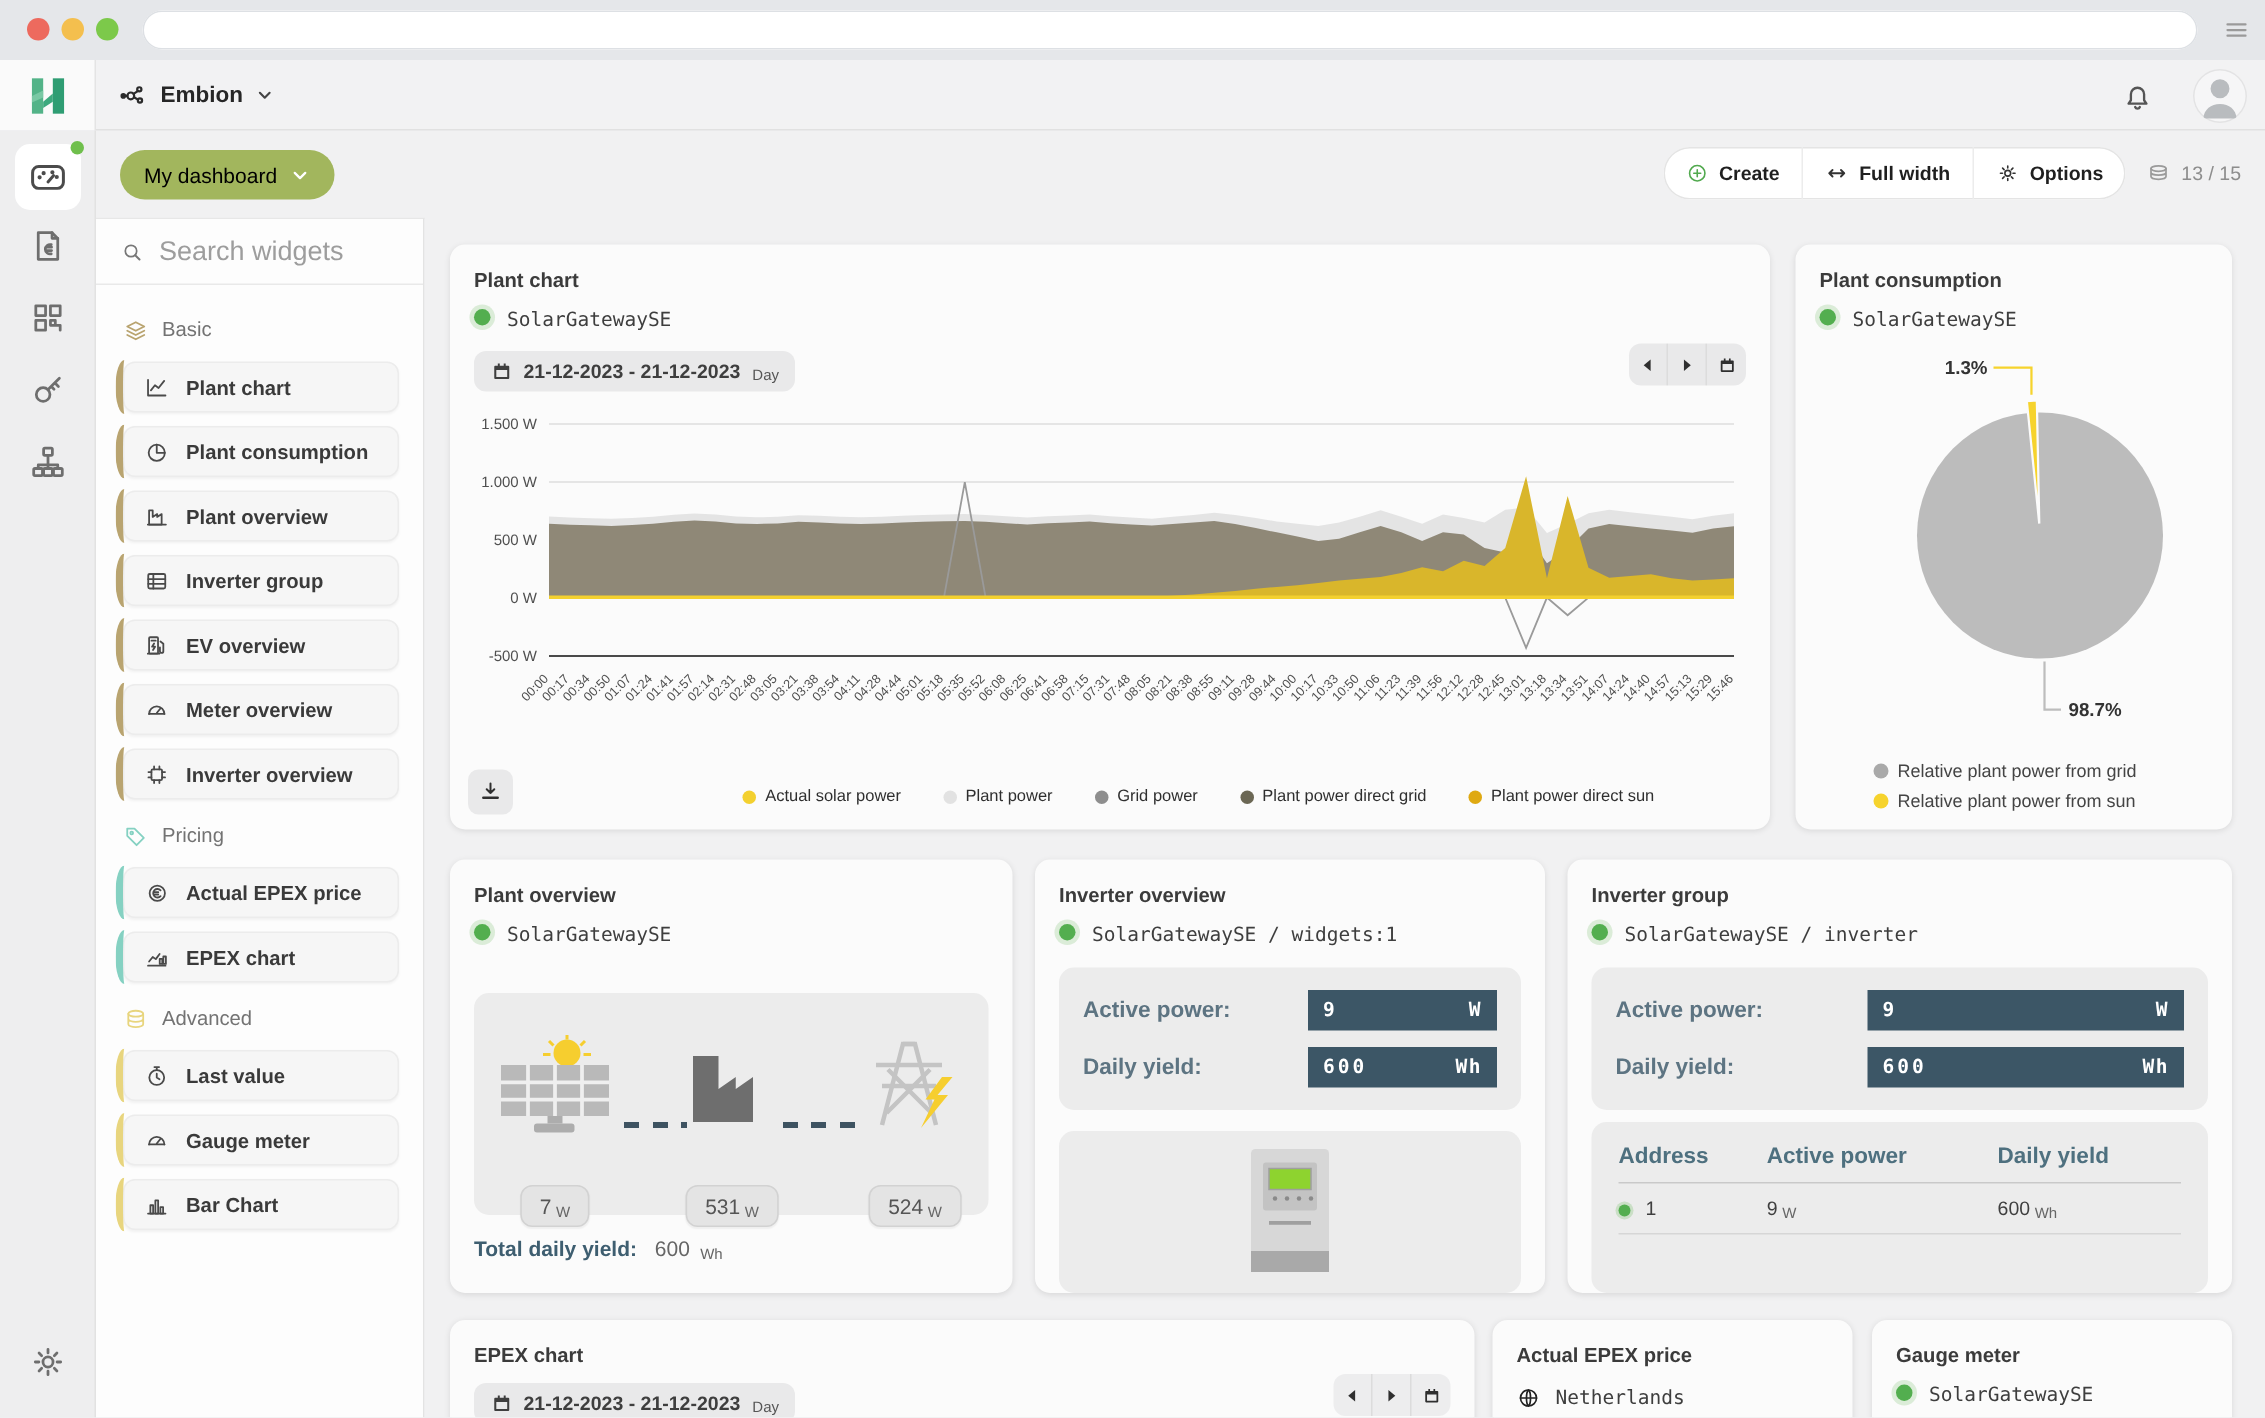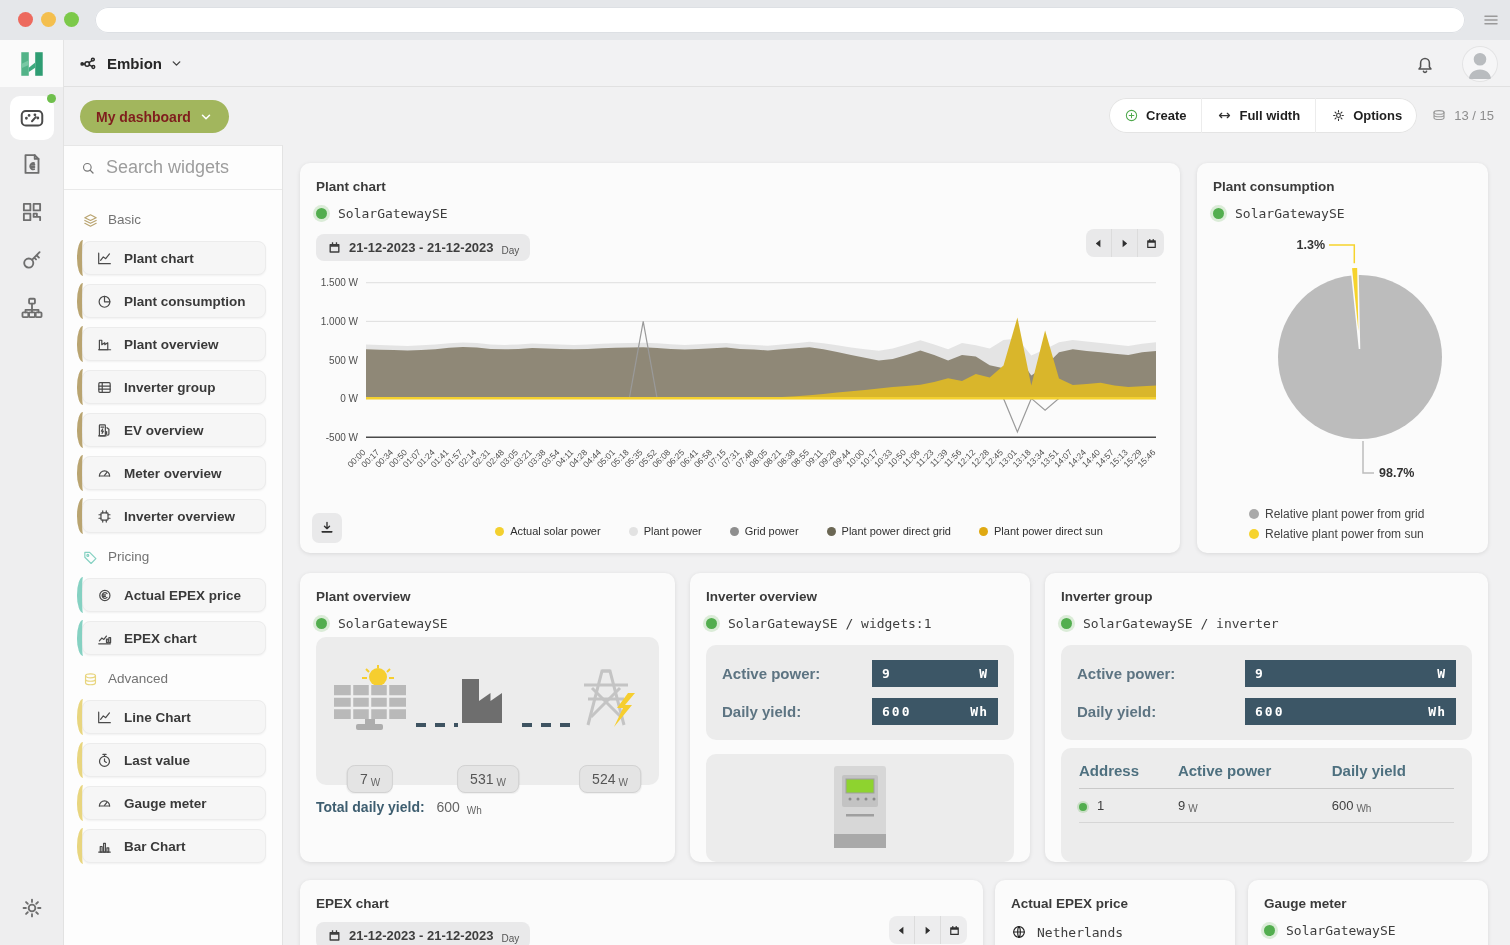--- a/index.html
+++ b/index.html
@@ -21,21 +21,21 @@
 .topbar-right{position:absolute;right:12px;top:0;height:47px;display:flex;align-items:center;gap:26px}
 .bell{width:22px;height:22px;color:#555}
 .avatar{width:36px;height:36px;border-radius:50%;background:#f6f6f7;color:#b9bcbf;box-shadow:inset 0 0 0 1px #e3e3e4;overflow:hidden}
 
 .rail{position:absolute;left:0;top:47px;width:64px;height:858px;background:#eeeeef;border-right:1px solid #e2e2e2}
 .rail-active{position:absolute;left:10px;top:9px;width:44px;height:44px;background:#fff;border-radius:10px;display:flex;align-items:center;justify-content:center;color:#4b4b4b}
 .rail-active .gdot{position:absolute;right:-2px;top:-2px;width:9px;height:9px;border-radius:50%;background:#6fbf4c}
 .rail-ic{position:absolute;left:19px;width:26px;height:26px;color:#6e6e6e}
 
 .hdr{position:absolute;left:64px;top:47px;right:0;height:58px}
-.dash-btn{position:absolute;left:16px;top:13px;height:33px;background:#a2b65d;border-radius:17px;display:flex;align-items:center;gap:8px;padding:0 16px;color:#7f1d1d;font-size:14px;font-weight:700;cursor:pointer}
+.dash-btn{position:absolute;left:16px;top:13px;height:33px;background:#a2b65d;border-radius:17px;display:flex;align-items:center;gap:8px;padding:0 16px;color:#000000;font-size:14px;font-weight:400;cursor:pointer}
 .dash-btn .icon{width:14px;height:14px;color:#fff}
 .hdr-right{position:absolute;right:16px;top:11px;display:flex;gap:14px}
 .pill-group{display:flex;background:#fff;border-radius:18px;box-shadow:inset 0 0 0 1px #e4e4e4;overflow:hidden}
 .pill-btn{display:flex;align-items:center;gap:7px;height:35px;padding:0 15px;font-size:13px;font-weight:600;color:#1f1f1f;border-right:1px solid #ececec;cursor:pointer;background:transparent}
 .pill-btn:last-child{border-right:none}
 .pill-btn .icon{width:15px;height:15px;color:#333}
 .pill-btn .icon.green{color:#51a94e}
 .count{display:flex;align-items:center;gap:7px;color:#8d8d8d;font-size:13px}
 .count .icon{width:16px;height:16px;color:#9a9a9a}
 
@@ -47,21 +47,21 @@
 .side-scroll{padding:6px 16px 0 18px}
 .sec-head{display:flex;gap:9px;color:#737373;font-size:13.5px;margin:16px 0 12px 0}
 .sec-head .icon{width:17px;height:17px}
 .w-item{position:relative;display:flex;align-items:center;gap:11px;height:34px;background:#f6f6f6;border:1px solid #ececec;border-radius:8px;margin-bottom:9px;padding-left:13px;font-size:13.5px;font-weight:700;color:#3a3a3a;box-shadow:0 1px 2px rgba(0,0,0,.05);cursor:pointer}
 .w-item .accent{position:absolute;left:-6px;top:-5%;width:12px;height:110%;border-left:5px solid #ccc;border-radius:50%}
 .w-item .icon{width:17px;height:17px;color:#4a4a4a}
 
 .content{position:absolute;left:283px;top:105px;width:1227px;height:800px;overflow:hidden}
 .card{position:absolute;background:#fbfbfb;border-radius:10px;box-shadow:0 1px 4px rgba(0,0,0,.10);padding:16px}
 .card-title{font-size:13.5px;font-weight:700;color:#3b3b3b}
-.device-row{display:flex;align-items:center;gap:11px;margin-top:12px}
+.device-row{display:flex;align-items:flex-start;gap:11px;margin-top:12px}
 .gdot2{width:11px;height:11px;border-radius:50%;background:#53ae4f;box-shadow:0 0 0 3px rgba(122,191,110,.25)}
 .device-name{font-family:"DejaVu Sans Mono",monospace;font-size:13px;color:#3e3e3e}
 .date-pill{display:inline-flex;align-items:center;gap:7px;background:#e9e9ea;border-radius:8px;padding:6px 11px;margin-top:13px;font-size:13px;font-weight:700;color:#3e3e3e;cursor:pointer}
 .date-pill .icon{width:15px;height:15px;color:#3e3e3e}
 .date-gran{font-size:10px;color:#555;font-weight:400;position:relative;top:3px;margin-left:1px}
 .nav-group{position:absolute;display:flex;background:#e9e9ea;border-radius:8px;overflow:hidden}
 .nav-btn{width:26px;height:28px;display:flex;align-items:center;justify-content:center;border-right:1px solid #dcdcdc;color:#2f2f2f;cursor:pointer}
 .nav-btn:last-child{border-right:none}
 .nav-btn .icon{width:13px;height:13px}
 
@@ -72,21 +72,21 @@
 .lg-item{display:flex;align-items:center;gap:6px;font-size:11px;color:#2f2f2f;white-space:nowrap}
 .lg-dot{width:9px;height:9px;border-radius:50%;display:inline-block}
 
 #pie-svg{position:absolute;left:16px;top:48px}
 .pie-legend{position:absolute;left:52px;top:344px;display:flex;flex-direction:column;gap:6px}
 .pie-legend .lg-item{font-size:12px;color:#444}
 .pie-legend .lg-dot{width:10px;height:10px}
 
 .sub-panel{background:#ececec;border-radius:10px;position:relative}
 
-.ov-panel{margin-top:6px;height:148px}
+.ov-panel{margin-top:31px;height:148px}
 .ov-icon{position:absolute}
 .dash-line{position:absolute;height:4px;top:86px;background:repeating-linear-gradient(90deg,#3e5361 0 10px,transparent 10px 19px)}
 .node-pill{position:absolute;top:128px;transform:translateX(-50%);background:#e4e4e4;border:1px solid #d2d2d2;border-radius:8px;padding:5px 12px;font-size:14px;color:#555;box-shadow:0 1px 1px rgba(0,0,0,.05);white-space:nowrap}
 .u{font-size:10px;color:#666;margin-left:3px;position:relative;top:2px}
 .total-row{margin-top:14px;font-size:14px}
 .total-label{font-weight:700;color:#3e5e70}
 .total-val{color:#666;margin-left:8px}
 
 .kv-panel{margin-top:14px;padding:15px 16px}
 .kv-row{display:flex;align-items:center;margin-bottom:11px}
@@ -389,30 +389,20 @@
           <span>EPEX chart</span>
         </div>
         <div class="sec-head">
           <span class="icon" style="color:#e8d57e">
             <svg viewBox="0 0 24 24">
               <ellipse cx="12" cy="6.8" rx="7" ry="2.8"></ellipse>
               <path d="M5 6.8v9.8c0 1.5 3.1 2.8 7 2.8s7-1.3 7-2.8V6.8M5 11.7c0 1.5 3.1 2.8 7 2.8s7-1.3 7-2.8"></path>
             </svg>
           </span>
           <span>Advanced</span>
-        </div>
-        <div class="w-item">
-          <span class="accent" style="border-color:#e8d57e"></span>
-          <span class="icon">
-            <svg viewBox="0 0 24 24">
-              <path d="M3.8 4.5v14.8h16.4"></path>
-              <path d="M6.5 14.5l3.8-4.8 3.4 2.6 5.3-6.8"></path>
-            </svg>
-          </span>
-          <span>Line Chart</span>
         </div>
         <div class="w-item">
           <span class="accent" style="border-color:#e8d57e"></span>
           <span class="icon">
             <svg viewBox="0 0 24 24">
               <circle cx="12" cy="13.2" r="7"></circle>
               <path d="M12 9.6v3.6l2.6 1.6M9.8 3.4h4.4M12 3.4v2.6"></path>
             </svg>
           </span>
           <span>Last value</span>

